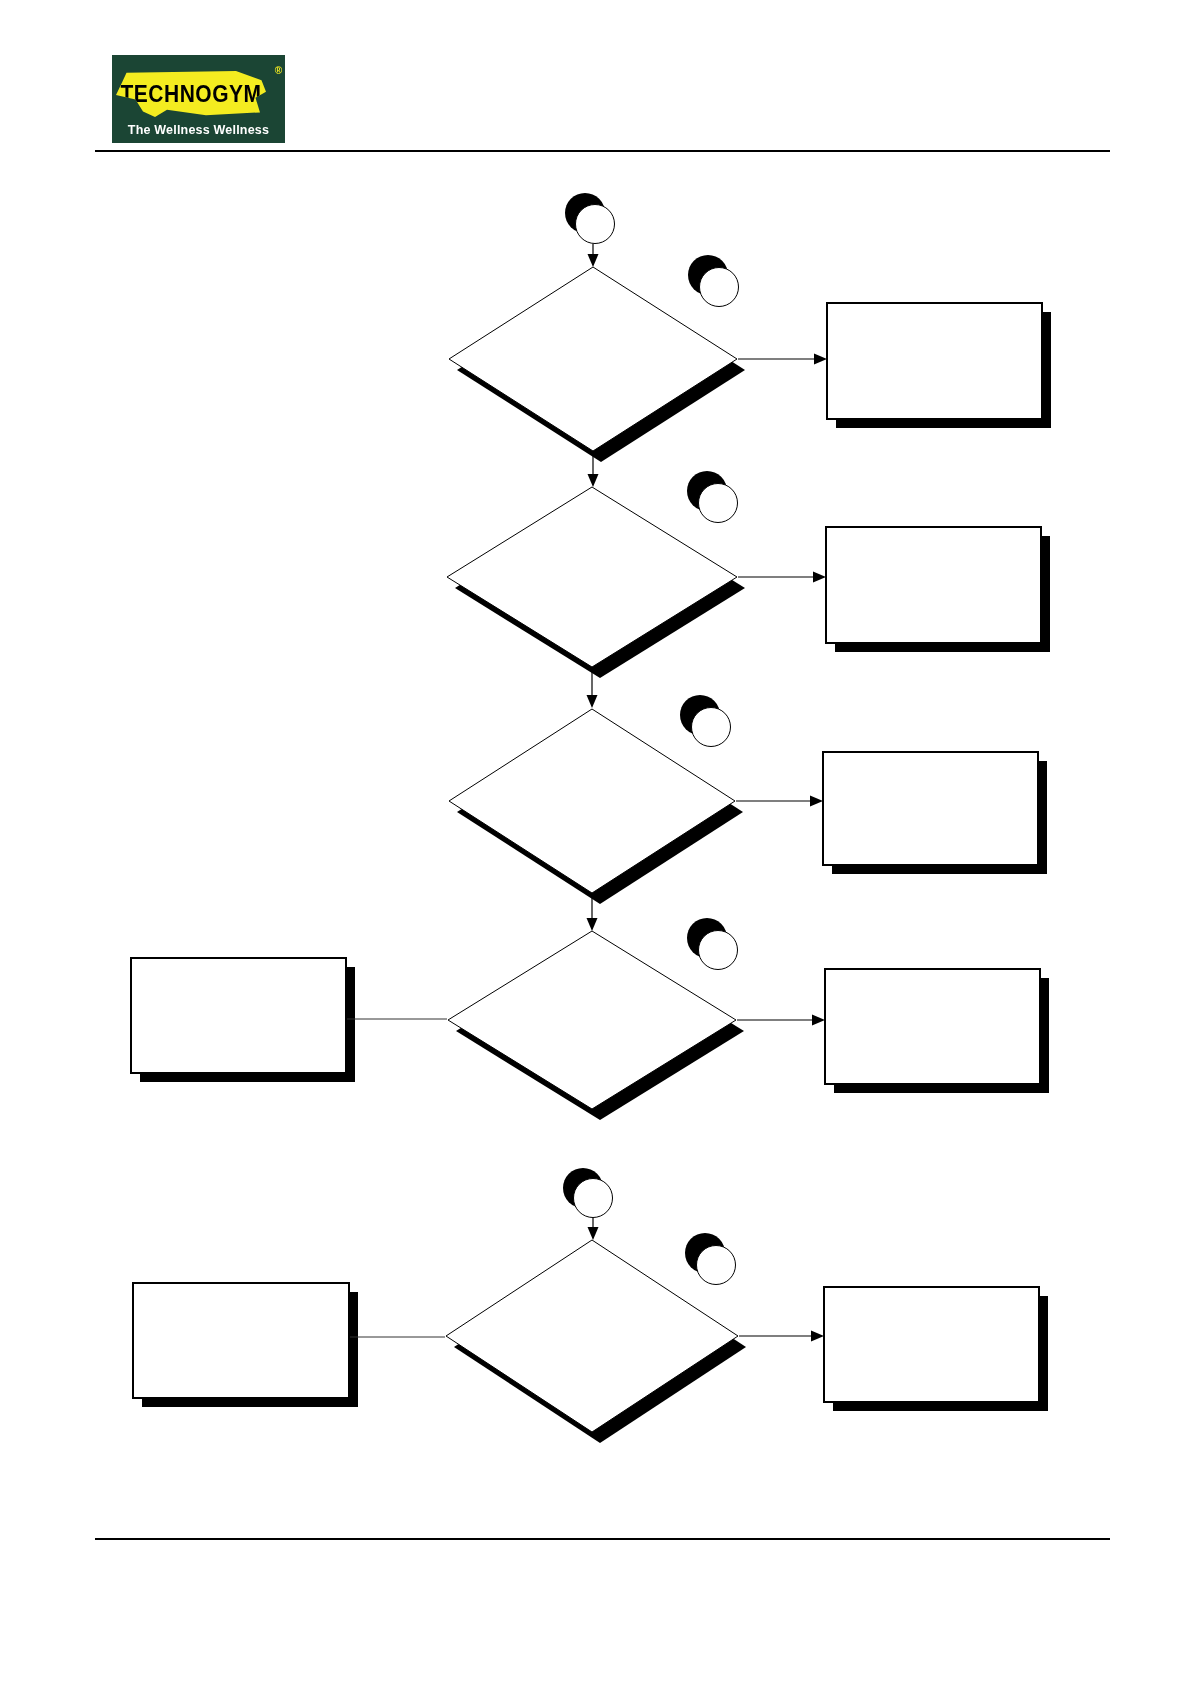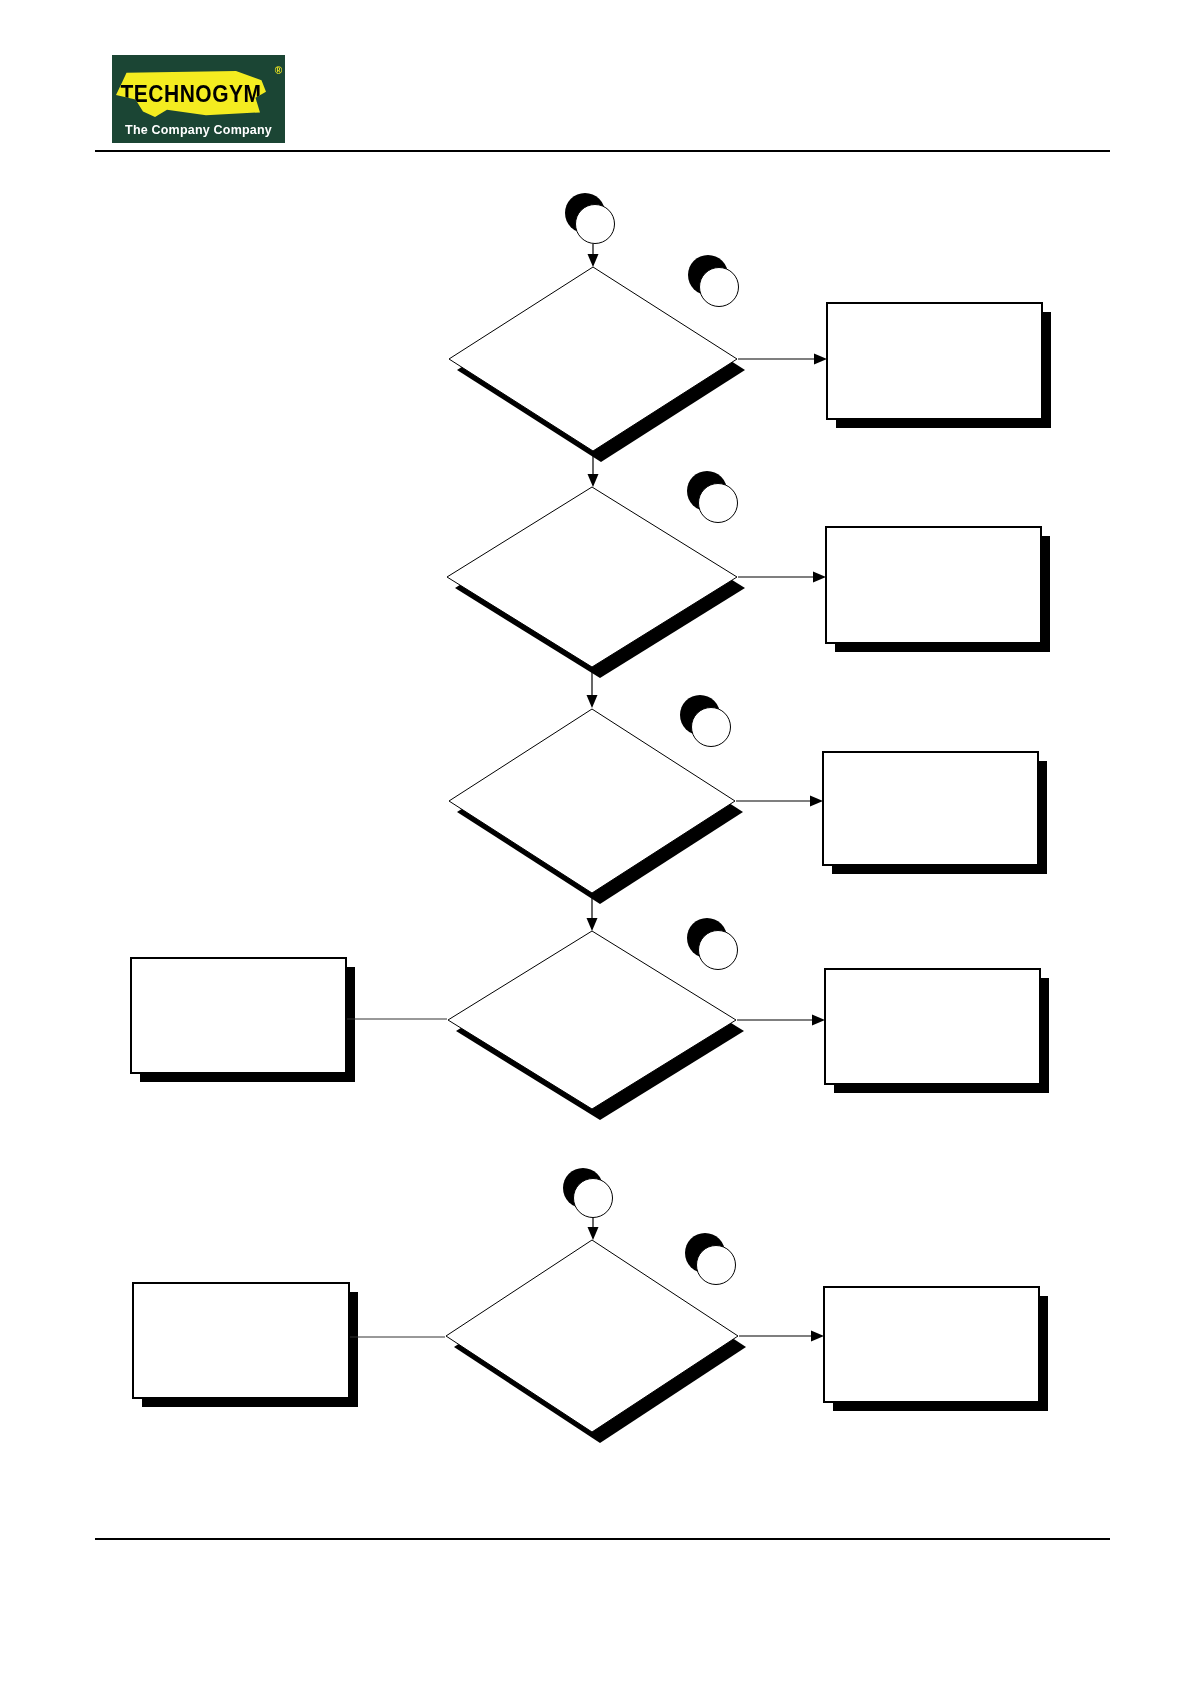--- a/index.html
+++ b/index.html
@@ -45,21 +45,21 @@
 </head>
 <body>
 
 <div class="page">
 
   <div class="logo-box">
     <div class="logo-banner">
       <span class="logo-wordmark">TECHNOGYM</span>
     </div>
     <span class="logo-reg">®</span>
-    <div class="logo-tagline">The Company Company</div>
+    <div class="logo-tagline">The Wellness Wellness</div>
   </div>
 
   <div class="rule header-rule"></div>
 
   <svg class="flowchart" width="1190" height="1684" viewBox="0 0 1190 1684">
 
     <g>
       <circle class="shadow" cx="585" cy="213" r="20"></circle>
       <circle class="shape-main" cx="595" cy="224" r="19.5" stroke-width="1"></circle>
     </g>

